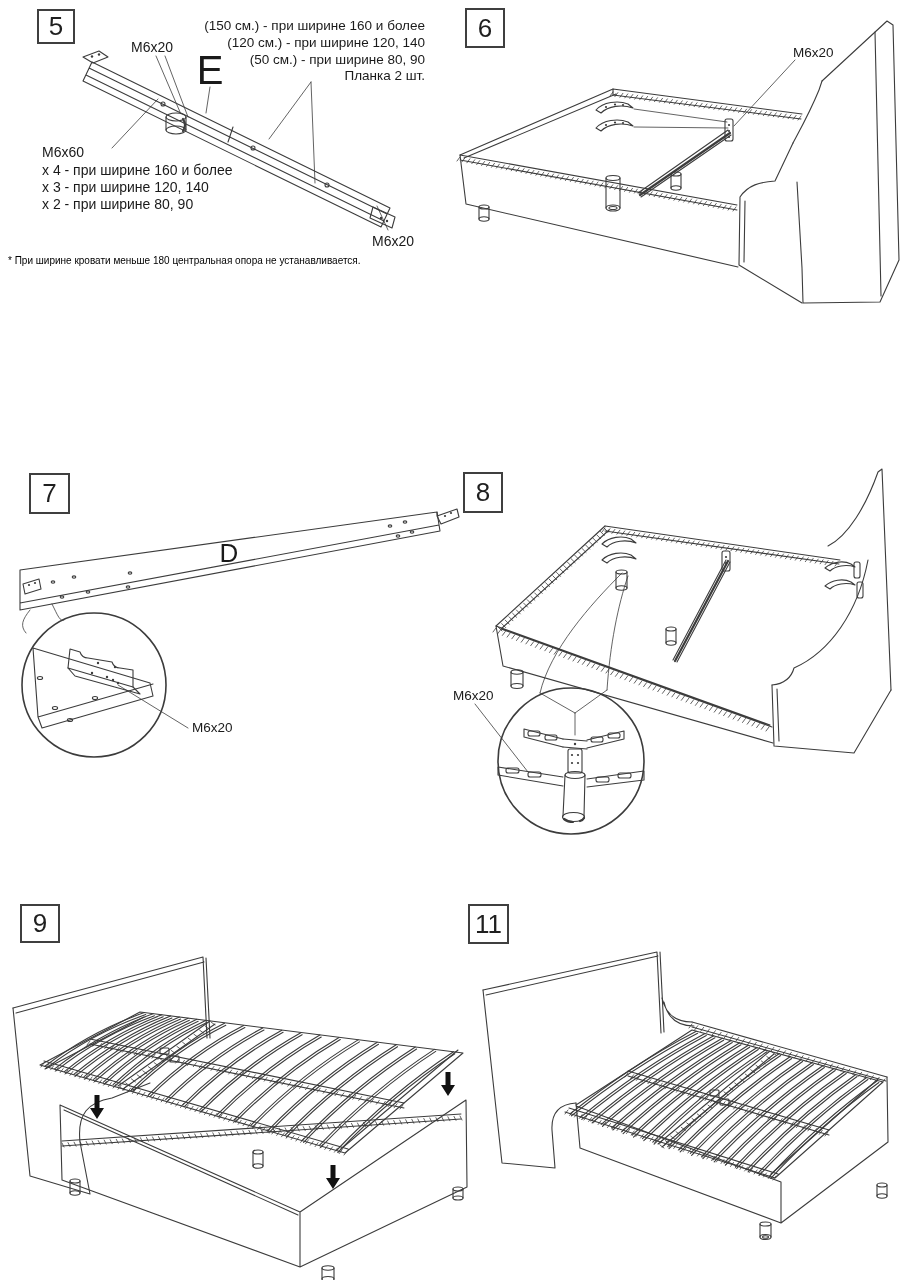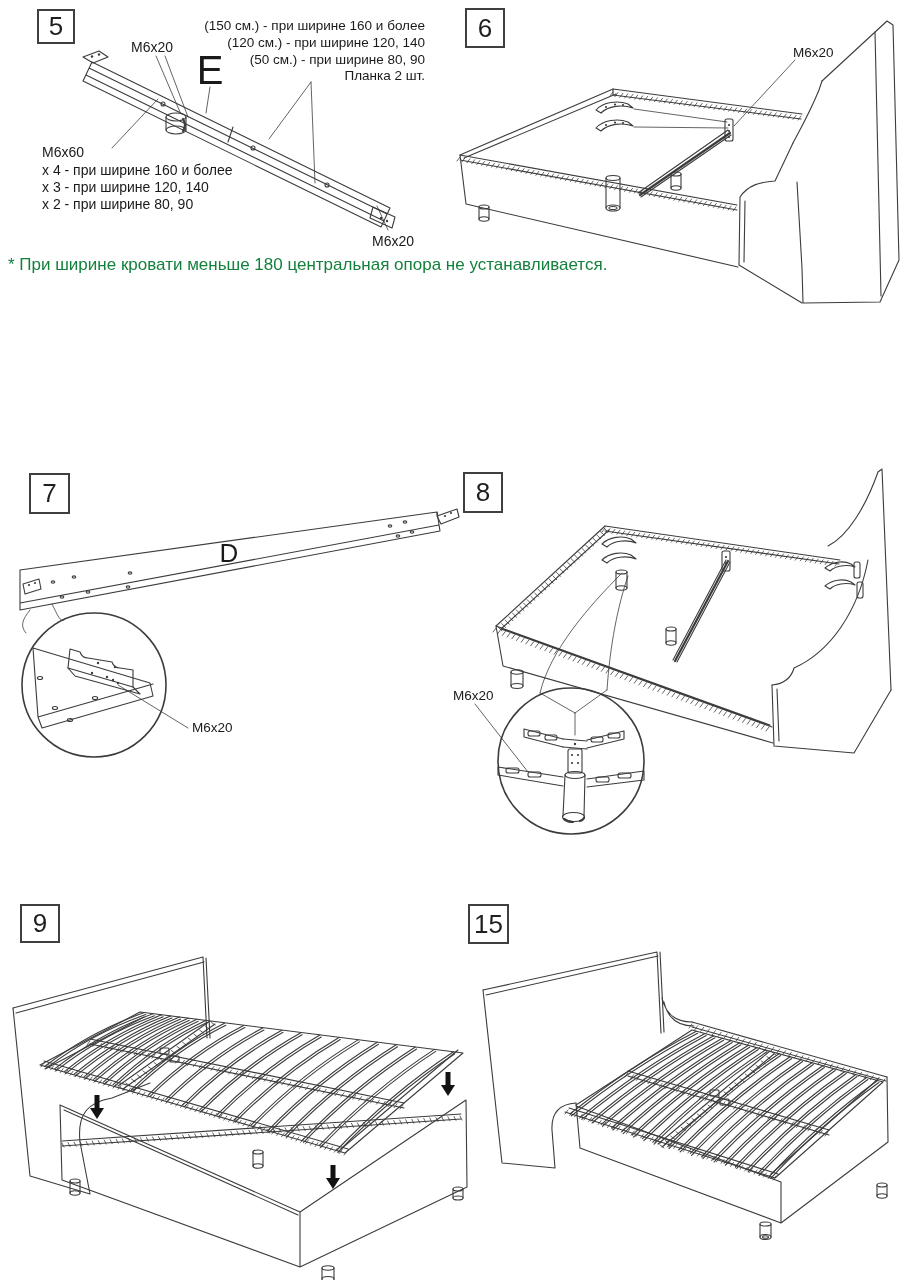--- a/index.html
+++ b/index.html
@@ -7,21 +7,21 @@
         font-family:"Liberation Sans",sans-serif;}
   .page svg{position:absolute;overflow:visible;}
   .draw{stroke:#3c3c3c;fill:none;stroke-width:1.1;stroke-linecap:round;stroke-linejoin:round;}
   .thin{stroke-width:0.8;}
   .thick{stroke-width:2.2;}
   .dot{fill:#3c3c3c;stroke:none;}
   .lbl{fill:#1a1a1a;stroke:none;font-family:"Liberation Sans",sans-serif;}
   .arrow{fill:#121212;stroke:none;}
   .badge{position:absolute;border:2px solid #3f3f3f;background:#fff;display:flex;
          align-items:center;justify-content:center;font-size:26px;color:#1f1f1f;z-index:5;}
-  .footnote{position:absolute;left:8px;top:255px;font-size:17px;color:#15803d;z-index:5;}
+  .footnote{position:absolute;left:8px;top:255px;font-size:10px;color:#000000;z-index:5;}
 </style>
 </head>
 <body>
 
 <div class="page">
 
   <div class="badge" style="left:37px;top:9px;width:34px;height:31px">
       <span>5</span>
     </div>
   <div class="badge" style="left:465px;top:8px;width:36px;height:36px">
@@ -30,21 +30,21 @@
   <div class="badge" style="left:29px;top:473px;width:37px;height:37px">
       <span>7</span>
     </div>
   <div class="badge" style="left:463px;top:472px;width:36px;height:37px">
       <span>8</span>
     </div>
   <div class="badge" style="left:20px;top:904px;width:36px;height:35px">
       <span>9</span>
     </div>
   <div class="badge" style="left:468px;top:904px;width:37px;height:36px">
-      <span>15</span>
+      <span>11</span>
     </div>
 
   <div class="footnote">* При ширине кровати меньше 180 центральная опора не устанавливается.</div>
 
   <svg style="left:0;top:0" width="450" height="290" viewBox="0 0 450 290">
     <g class="draw">
       <path d="M92,62 L390,208 M89,68 L387,214 M86,75 L384,221 M83,81 L381,227 M92,62 L83,81 M390,208 L381,227"></path>
       <path d="M83,57 L99,51 L108,57 L93,63 Z"></path>
       <circle class="dot" cx="92" cy="56.5" r="1.2"></circle>
         <circle class="dot" cx="99" cy="54.5" r="1.2"></circle>

